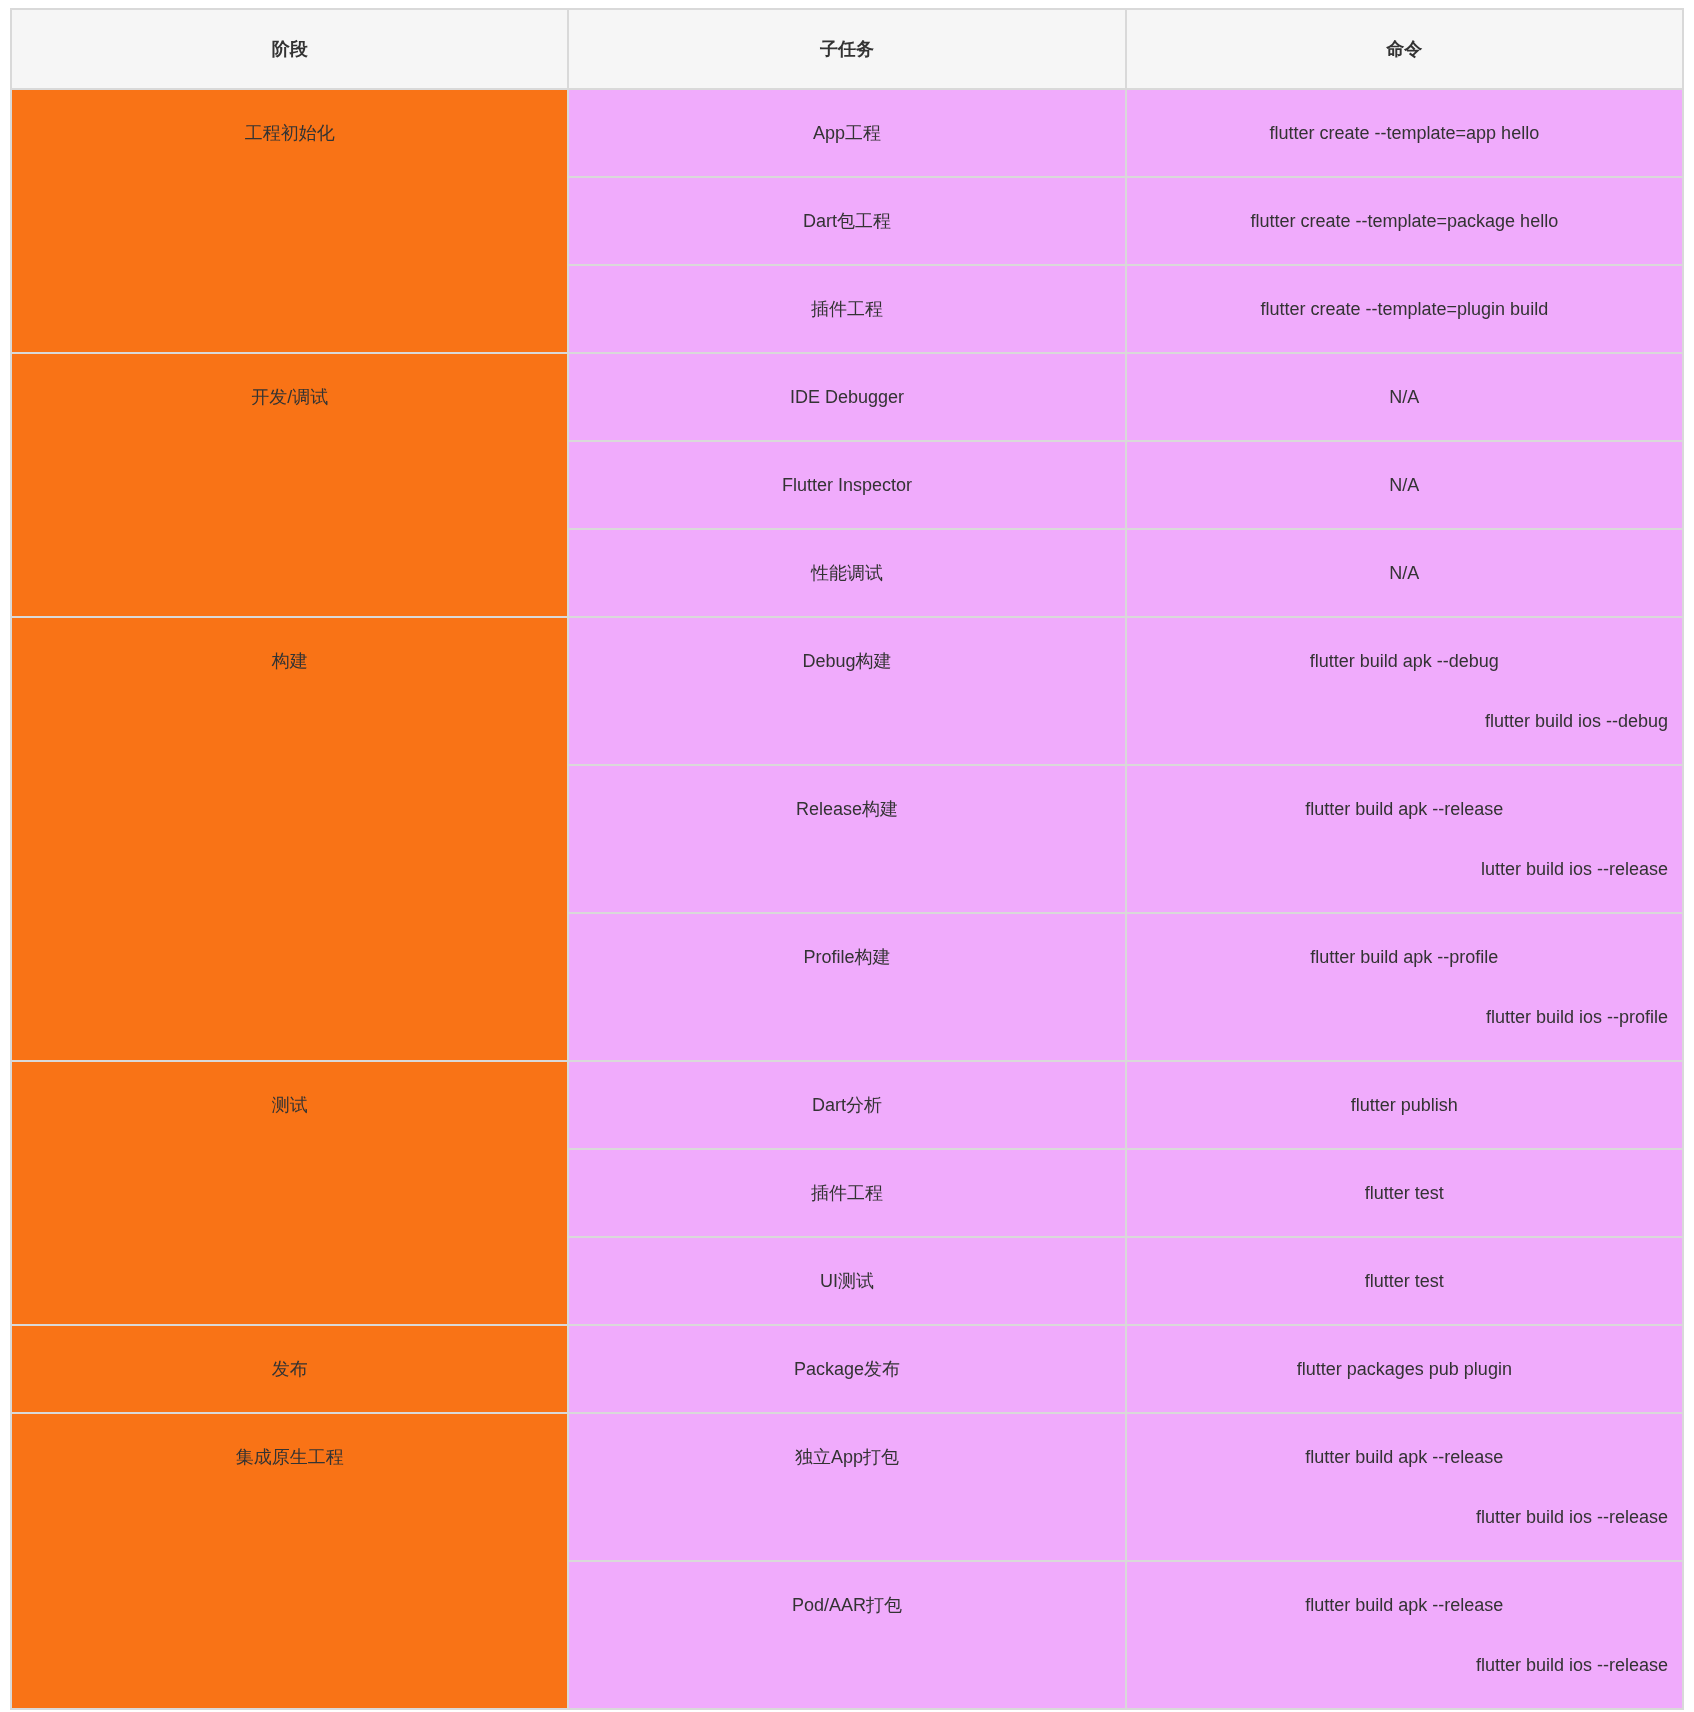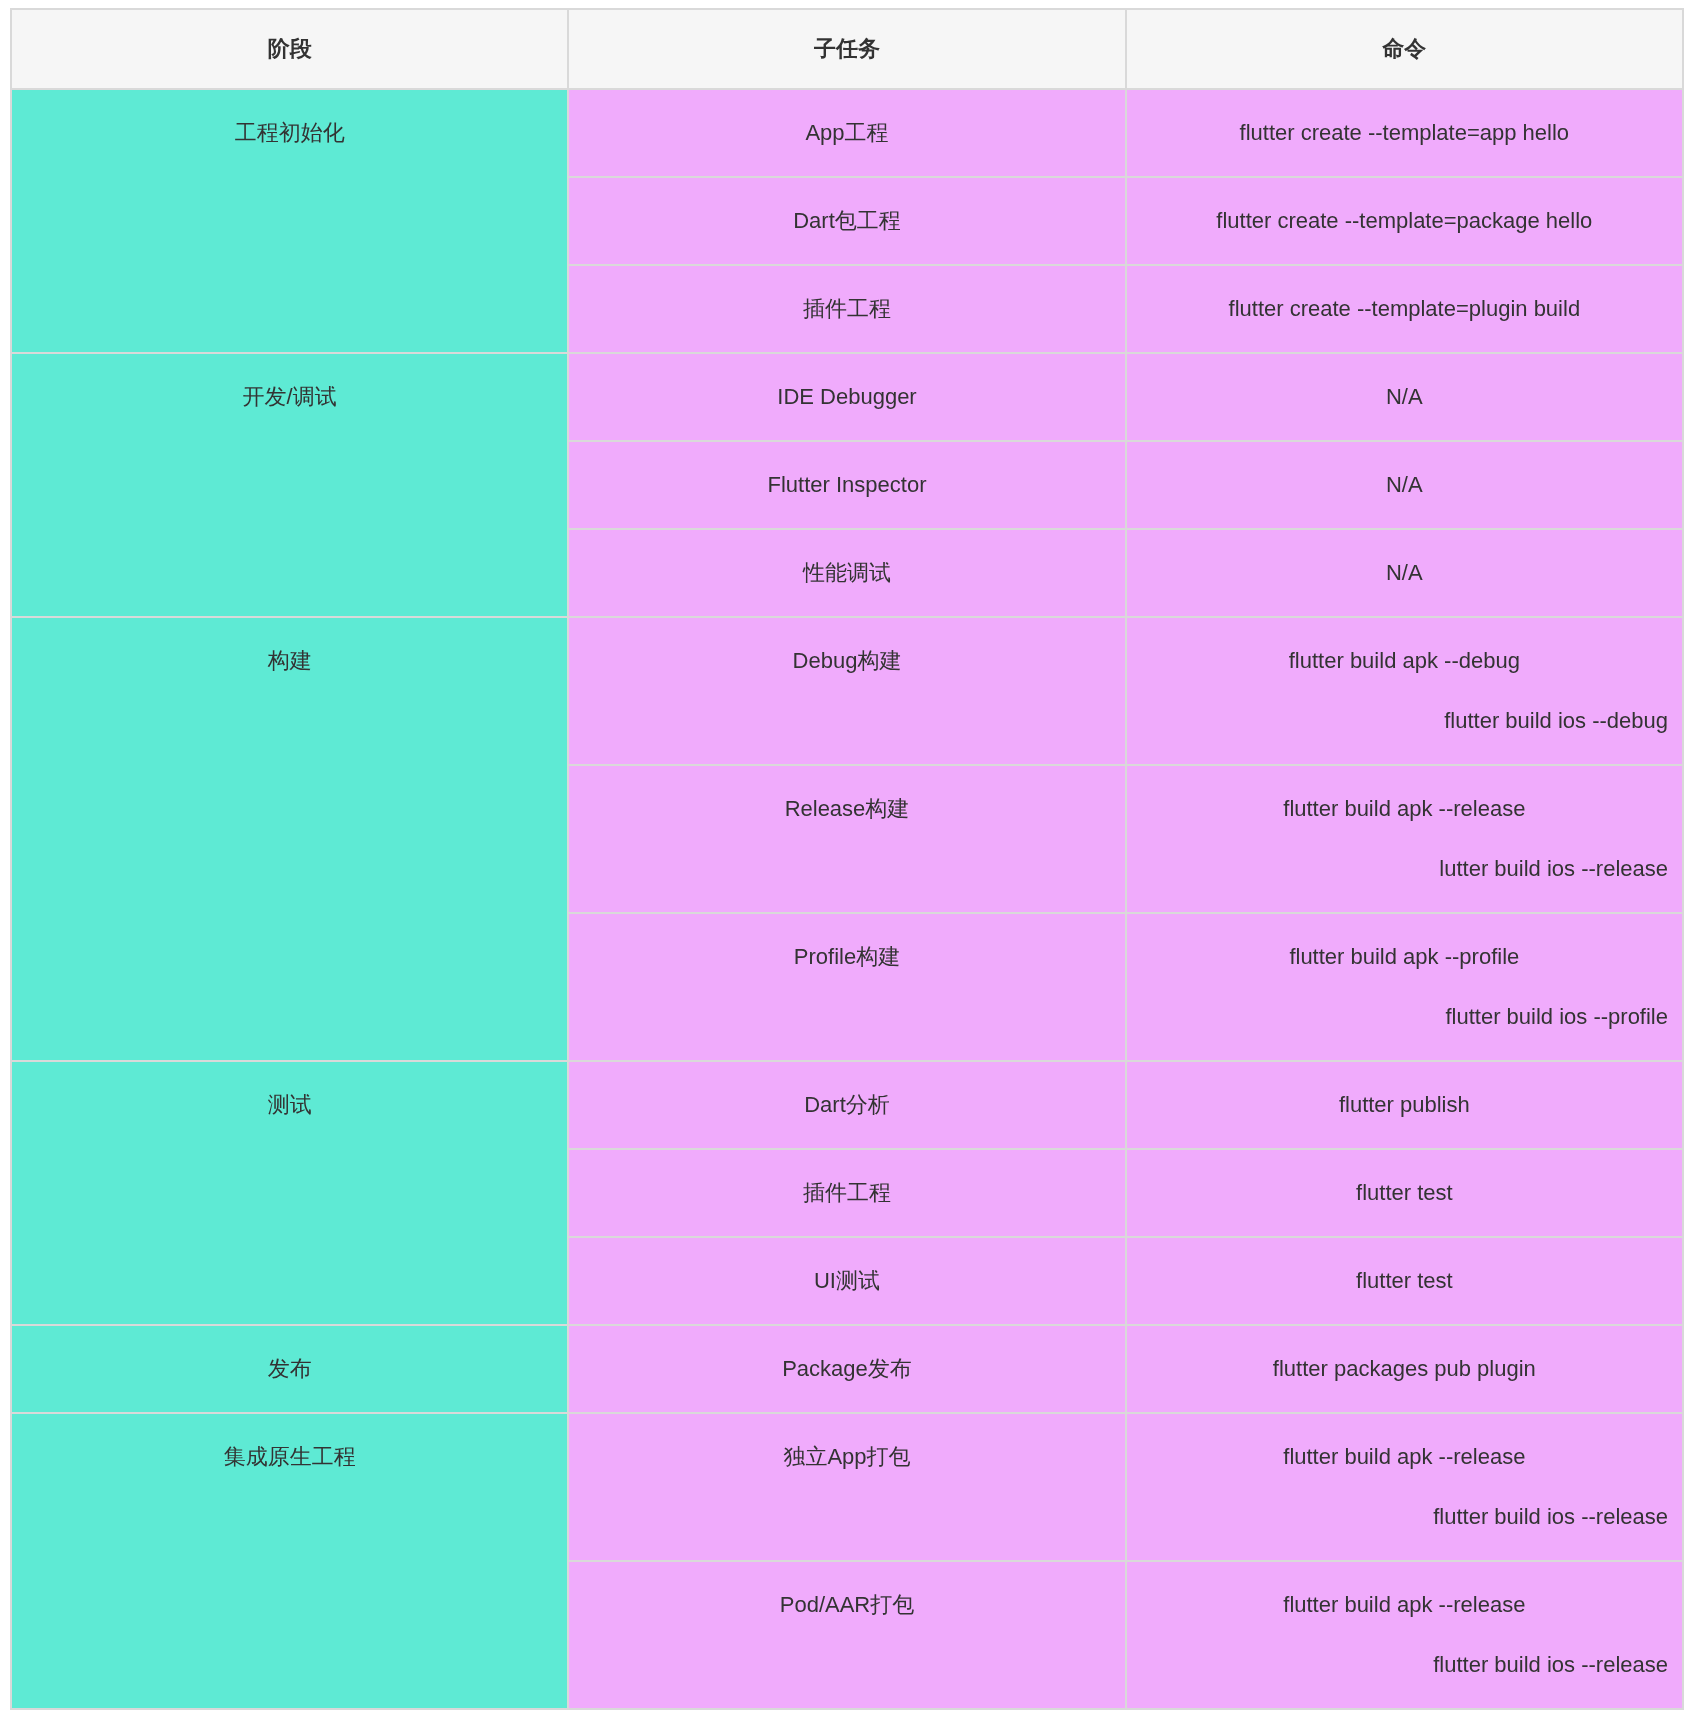--- a/index.html
+++ b/index.html
@@ -17,40 +17,40 @@
   }
   table.cmd-table {
     border-collapse: collapse;
     table-layout: fixed;
     width: 1674px;
   }
   .cmd-table col { width: 33.333%; }
   .cmd-table th,
   .cmd-table td {
     border: 2px solid #d9d9d9;
-    font-size: 22px;
+    font-size: 18px;
     text-align: center;
     vertical-align: top;
     box-sizing: border-box;
     word-wrap: break-word;
   }
   .cmd-table th {
     background: #f6f6f6;
     font-weight: 700;
     padding: 19px 14px;
     line-height: 40px;
   }
   .cmd-table td {
     padding: 23px 14px;
     line-height: 40px;
     font-weight: 400;
     background: #f0abfc;
   }
   .cmd-table td.stage {
-    background: #5eead4;
+    background: #f97316;
   }
   .cmd-table p {
     margin: 0;
   }
   .cmd-table p + p {
     margin-top: 20px;
     text-align: right;
   }
 </style>
 </head>

